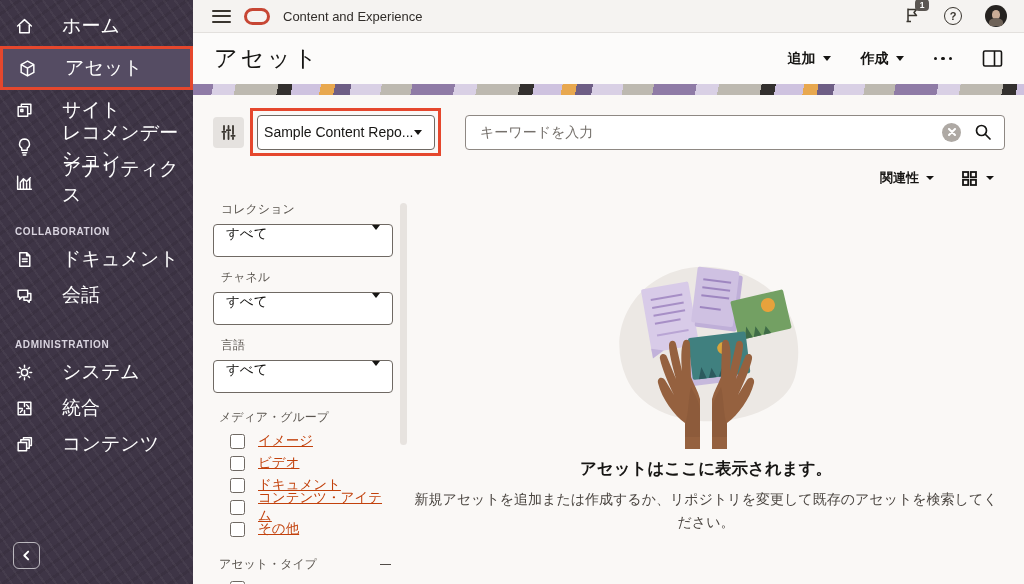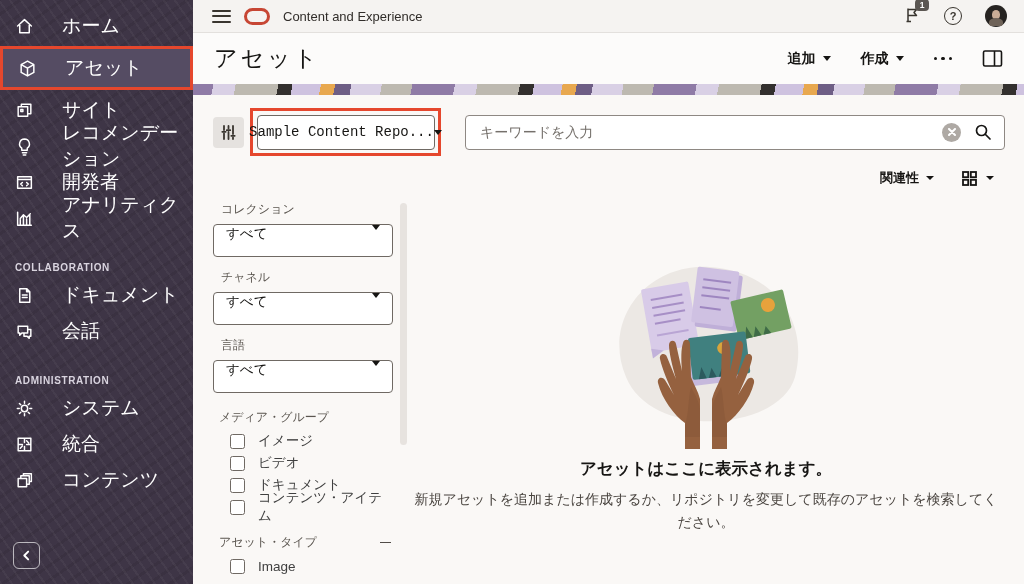--- a/index.html
+++ b/index.html
@@ -75,21 +75,21 @@
 
   .content { flex:1; background:#FAF8F6; display:flex; flex-direction:column; min-height:0; padding:0 19px 0 20px; }
 
   
   .toolbar { display:flex; align-items:center; margin-top:13px; }
   .filter-toggle { width:31px; height:31px; border:none; border-radius:4px; background:#E5E2DF;
     display:flex; align-items:center; justify-content:center; cursor:pointer; flex:0 0 31px; }
   .filter-toggle svg { stroke:#39352F; stroke-width:1.8; stroke-linecap:round; }
   .repo-annotation { border:3.5px solid #E5472D; padding:3.5px; margin-left:6px; }
   .repo-select { width:178px; height:35px; background:#fff; border:1px solid #6F6963; border-radius:4px;
-    display:flex; align-items:center; justify-content:center; padding:0 12px; cursor:pointer;font-family:Liberation Mono, monospace; }
+    display:flex; align-items:center; justify-content:flex-end; padding:0 12px; cursor:pointer; }
   .repo-select span { font-size:14px; color:#161513; white-space:nowrap; }
   .search-box { flex:1; height:35px; margin-left:24px; background:#fff; border:1px solid #8E8883;
     border-radius:4px; display:flex; align-items:center; padding:0 12px 0 14px; gap:13px; }
   .search-box input { flex:1; border:none; outline:none; font-size:14px; color:#161513;
     font-family:"Liberation Sans", sans-serif; background:transparent; }
   .search-box input::placeholder { color:#75706B; }
   .clear-btn { width:19px; height:19px; border:none; border-radius:50%; background:#AEA9A4;
     display:flex; align-items:center; justify-content:center; cursor:pointer; flex:0 0 19px; }
   .clear-btn svg { stroke:#fff; stroke-width:2; stroke-linecap:round; }
   .search-btn { background:none; border:none; display:flex; cursor:pointer; }
@@ -110,21 +110,21 @@
   .f-label { font-size:12px; color:#5B5650; margin:12px 0 6px; padding-left:8px; }
   .f-select { height:33px; background:#fff; border:1px solid #6F6963; border-radius:4px;
     display:flex; align-items:flex-start; justify-content:space-between; padding:0 12px; cursor:pointer;
     font-size:13.5px; color:#161513; }
   .f-group-hd { display:flex; align-items:center; justify-content:space-between;
     margin:16px 0 4px; padding-left:6px; font-size:12px; color:#5B5650; }
   .minus-btn { background:none; border:none; cursor:pointer; padding:2px 2px; display:flex; }
   .minus-btn i { display:block; width:11px; height:1.8px; background:#514C48; }
   .cb-row { display:flex; align-items:center; gap:13px; height:22px; padding-left:17px; cursor:pointer; }
   .cb { width:15px; height:15px; background:#fff; border:1.6px solid #6F6963; border-radius:2.5px; flex:0 0 15px; }
-  .cb-row span { font-size:13.5px; color:#404040; }
+  .cb-row span { font-size:13.5px; color:#c2410c;text-decoration:underline; }
   .scroll-thumb { position:absolute; right:0; top:14px; width:7px; height:242px;
     background:#E7E3DF; border-radius:4px; cursor:pointer; }
 
   
   .empty { flex:1; display:flex; flex-direction:column; align-items:center; padding-top:48px; min-width:0; }
   .empty-title { font-size:16.5px; font-weight:700; color:#161513; margin-top:9px; text-align:center; }
   .empty-desc { font-size:14px; color:#4A4540; line-height:1.65; text-align:center; max-width:585px; margin-top:8px; }
 </style>
 </head>
 <body>
@@ -164,28 +164,20 @@
 
     <div class="nav-item">
       <span class="ico">
         <svg width="19" height="19" viewBox="0 0 18 18">
             <path d="M9,2 a4.7,4.7 0 0 1 2.6,8.6 V12.5 H6.4 V10.6 A4.7,4.7 0 0 1 9,2 Z M7,15 h4 M7.8,17 h2.4"></path>
           </svg>
       </span>
       <span>レコメンデーション</span>
     </div>
 
-    <div class="nav-item">
-      <span class="ico">
-        <svg width="19" height="19" viewBox="0 0 18 18">
-            <path d="M2.5,3.5 H15.5 V14.5 H2.5 Z M2.5,6.2 H15.5 M7,9 L5.4,10.5 L7,12 M11,9 L12.6,10.5 L11,12"></path>
-          </svg>
-      </span>
-      <span>開発者</span>
-    </div>
 
     <div class="nav-item">
       <span class="ico">
         <svg width="19" height="19" viewBox="0 0 18 18">
             <path d="M2.5,3 V15.5 H15.5 M5,15 V10 M8,15 V7 M11,15 V9.5 M14,15 V6 M5,9 L8,5.5 L11,8 L14.5,4.5"></path>
           </svg>
       </span>
       <span>アナリティクス</span>
     </div>
 
@@ -378,20 +370,24 @@
             <span>ビデオ</span>
           </div>
           <div class="cb-row">
             <span class="cb"></span>
             <span>ドキュメント</span>
           </div>
           <div class="cb-row">
             <span class="cb"></span>
             <span>コンテンツ・アイテム</span>
           </div>
+          <div class="cb-row">
+            <span class="cb"></span>
+            <span>その他</span>
+          </div>
 
           <div class="f-group-hd">
             <span>アセット・タイプ</span>
             <button class="minus-btn">
                 <i></i>
               </button>
           </div>
           <div class="cb-row">
             <span class="cb"></span>
             <span>Image</span>

